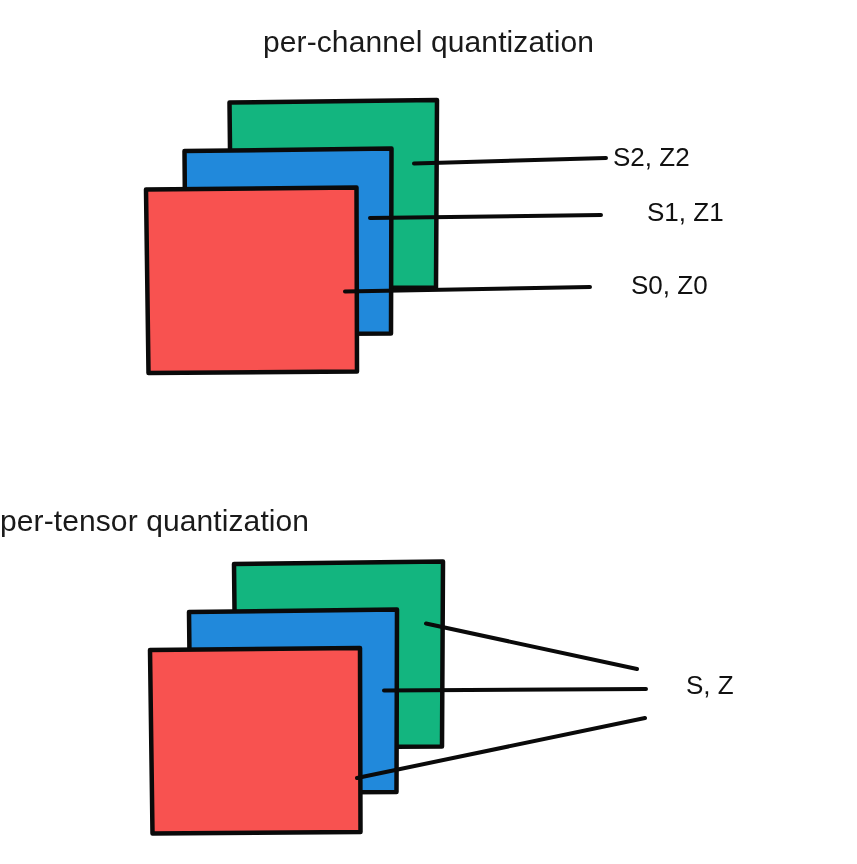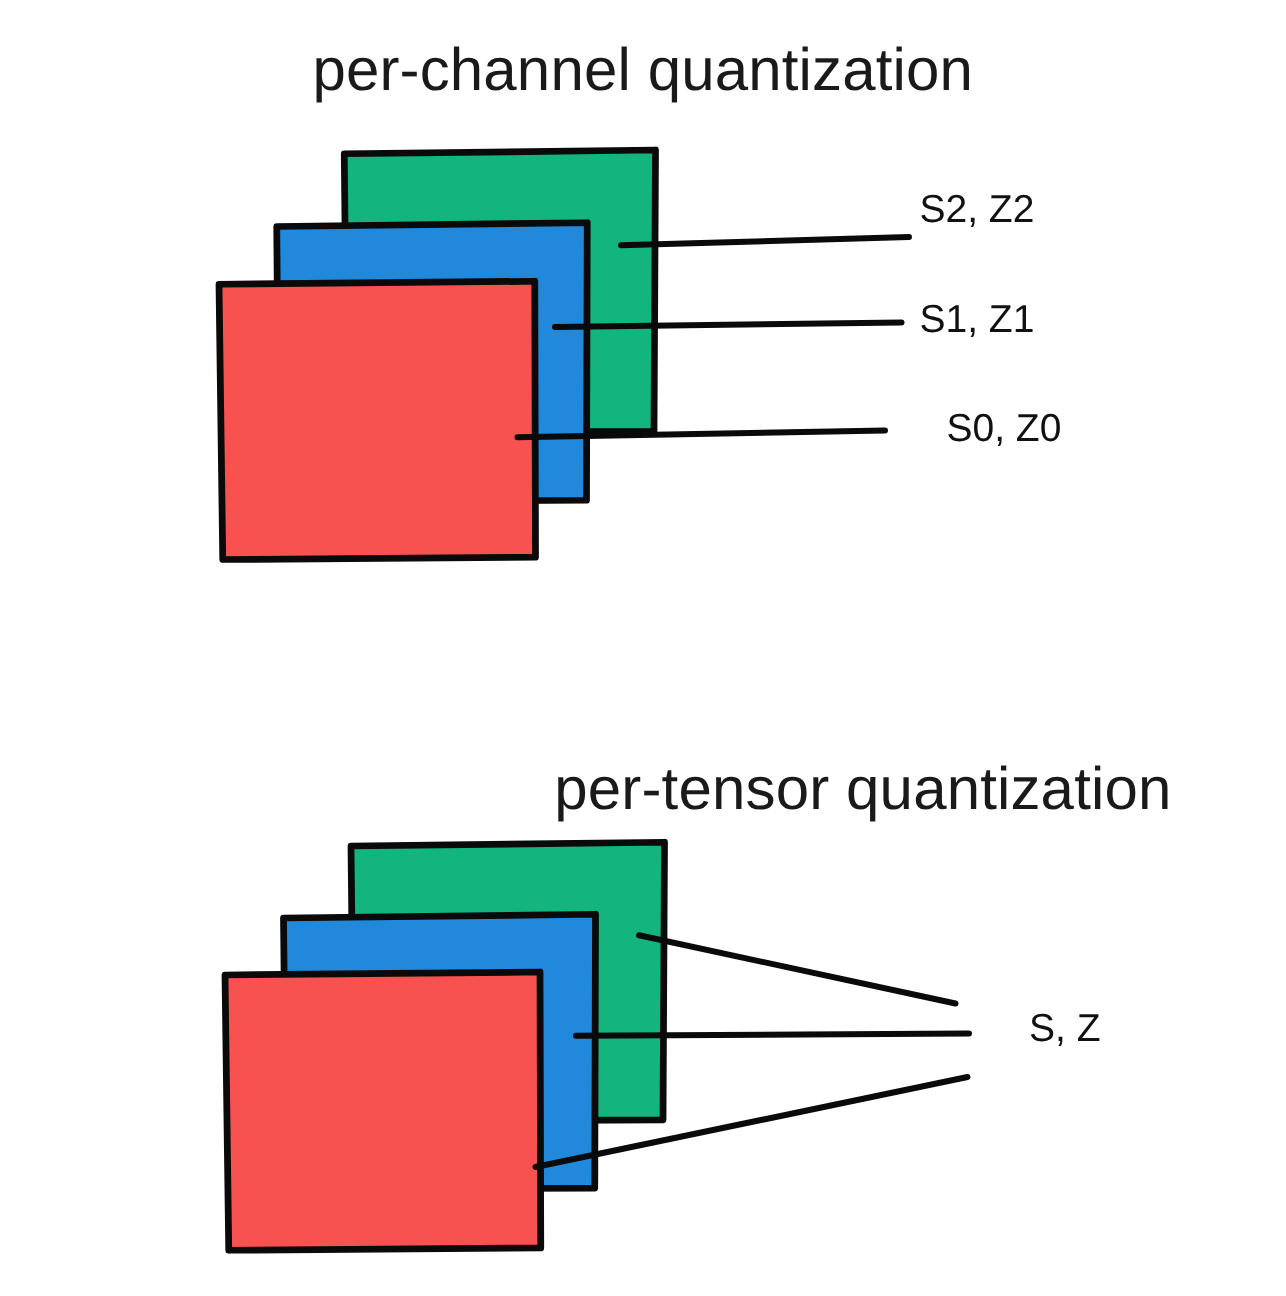--- a/index.html
+++ b/index.html
@@ -24,46 +24,46 @@
   #stage svg {
     position: absolute;
     left: 0; top: 0;
     width: 857px;
     height: 864px;
     display: block;
   }
   .diagram-title {
     position: absolute;
     font-family: "Liberation Sans", sans-serif;
-    font-size: 40px;
+    font-size: 30px;
     font-weight: 400;
     color: #1a1a1a;
     white-space: nowrap;
     letter-spacing: 0.1px;
   }
   #title-per-channel {
     left: 0; top: 25px;
     width: 857px;
     text-align: center;
   }
   #title-per-tensor {
     left: 0; top: 504px;
     width: 781px;
-    text-align: right;
+    text-align: left;
   }
   .leader-label {
     position: absolute;
     font-family: "Liberation Sans", sans-serif;
     font-size: 26px;
     font-weight: 400;
     color: #111111;
     white-space: nowrap;
   }
-  #label-s2z2 { left: 613px; top: 124px; }
-  #label-s1z1 { left: 613px; top: 197px; }
+  #label-s2z2 { left: 613px; top: 142px; }
+  #label-s1z1 { left: 647px; top: 197px; }
   #label-s0z0 { left: 631px; top: 270px; }
   #label-sz   { left: 686px; top: 670px; }
 </style>
 </head>
 <body>
 
 <div id="stage">
 
   <svg viewBox="0 0 857 864" xmlns="http://www.w3.org/2000/svg">
 

